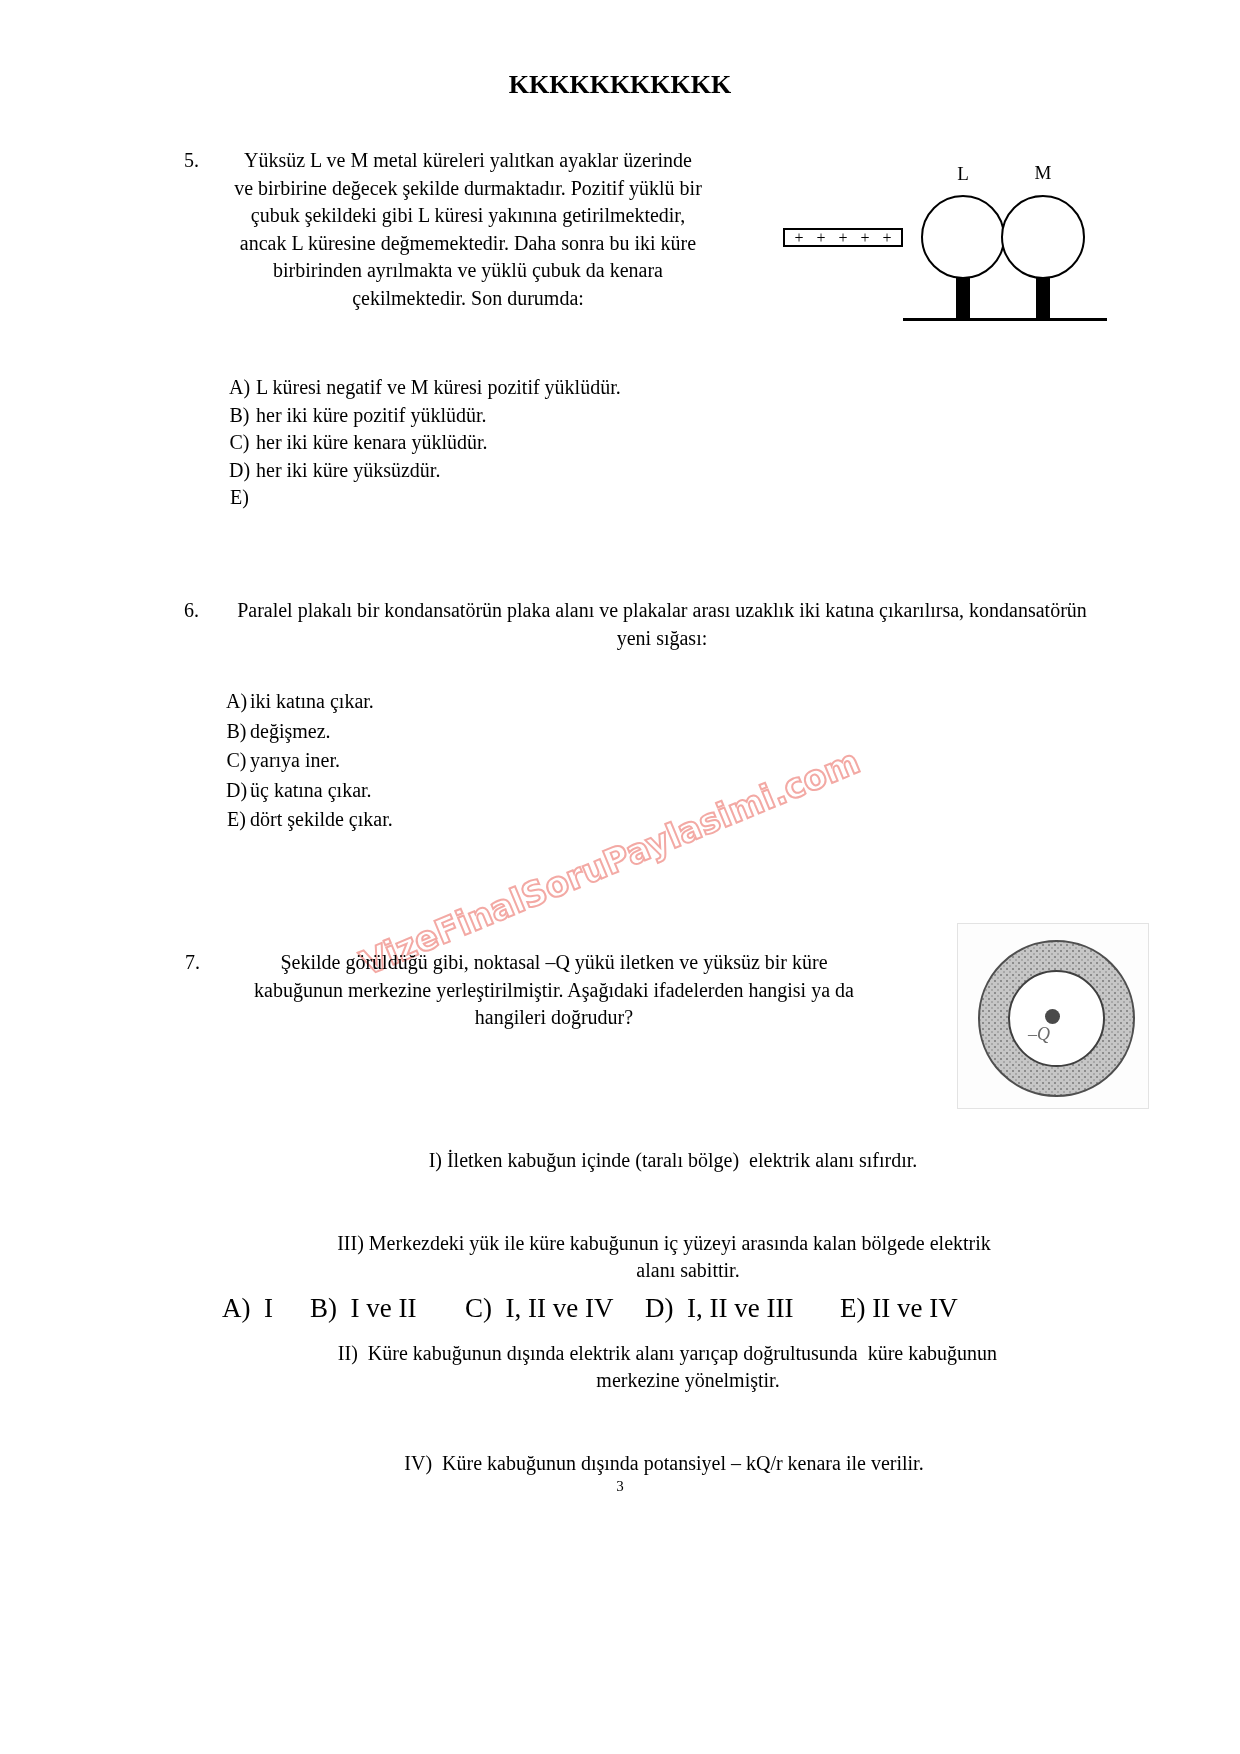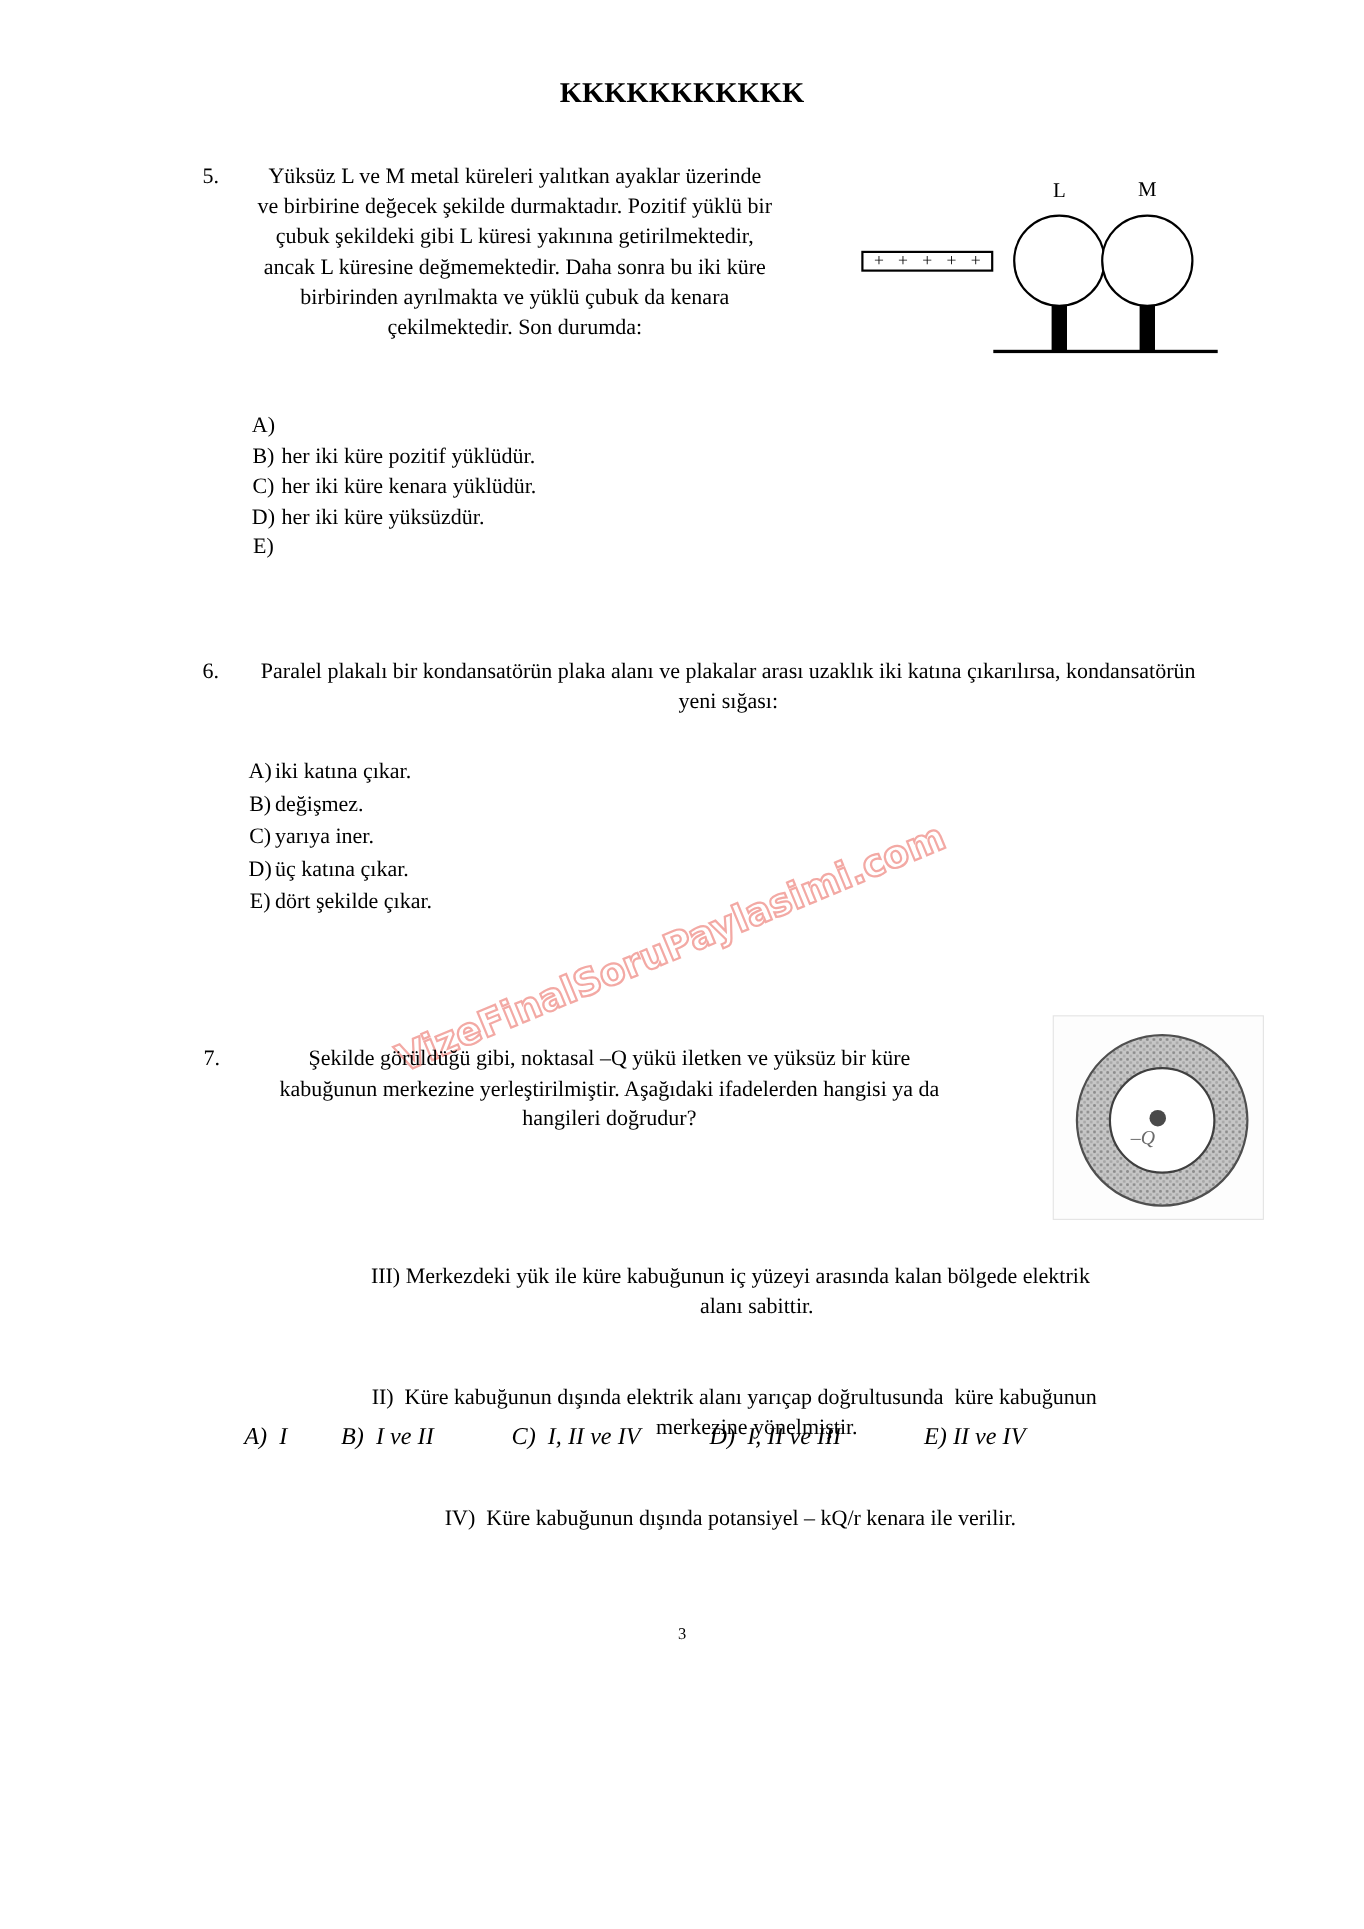--- a/index.html
+++ b/index.html
@@ -21,21 +21,21 @@
   .opt-label{flex:0 0 33px;}
   .optlist6{font-size:20px;line-height:29.5px;}
   .opt-label6{flex:0 0 27px;}
   
   .stmts{font-size:20px;line-height:27.5px;white-space:pre-wrap;}
   .stmt{padding-left:48px;}
   .st-i{text-indent:-30px;}
   .st-ii{text-indent:-41px;}
   .st-iii,.st-iv{text-indent:-48px;}
   
-  .ans{font-size:22px;white-space:pre;font-style:italic;}
+  .ans{font-size:27px;white-space:pre;}
   
   .watermark{
     left:330px;top:842px;width:560px;text-align:center;z-index:0;
     font-family:"DejaVu Sans",sans-serif;font-weight:bold;font-size:34px;
     color:#ffffff;-webkit-text-stroke:2px #f3a9a4;
     transform:rotate(-22.5deg);transform-origin:center center;
     white-space:nowrap;letter-spacing:0px;
   }
   .content{position:relative;z-index:1;}
   .content .abs{position:absolute;text-align:center;}
@@ -90,20 +90,21 @@
     <div class="abs stand standL"></div>
     <div class="abs stand standM"></div>
     <div class="abs sphere sphereL"></div>
     <div class="abs sphere sphereM"></div>
     <div class="abs sphere-label labL">L</div>
     <div class="abs sphere-label labM">M</div>
 
     <div class="abs optlist" style="left:223px;top:374px;width:560px">
       <div class="opt-row">
         <span class="opt-label">A)</span>
+        <span>L küresi negatif ve M küresi pozitif yüklüdür.</span>
       </div>
       <div class="opt-row">
         <span class="opt-label">B)</span>
         <span>her iki küre pozitif yüklüdür.</span>
       </div>
       <div class="opt-row">
         <span class="opt-label">C)</span>
         <span>her iki küre kenara yüklüdür.</span>
       </div>
       <div class="opt-row">
@@ -144,20 +145,21 @@
     <div class="abs qnum" style="left:185px;top:949px">7.</div>
     <div class="abs qtext" style="left:226px;top:949px;width:632px">Şekilde görüldüğü gibi, noktasal –Q yükü iletken ve yüksüz bir küre kabuğunun merkezine yerleştirilmiştir. Aşağıdaki ifadelerden hangisi ya da hangileri doğrudur?</div>
 
     <div class="abs figbox"></div>
     <div class="abs shell-outer"></div>
     <div class="abs shell-inner"></div>
     <div class="abs charge-dot"></div>
     <div class="abs charge-label">–Q</div>
 
     <div class="abs stmts" style="left:224px;top:1092px;width:880px">
+      <div class="stmt st-i">I) İletken kabuğun içinde (taralı bölge)  elektrik alanı sıfırdır.</div>
       <div class="stmt st-iii">III) Merkezdeki yük ile küre kabuğunun iç yüzeyi arasında kalan bölgede elektrik
 alanı sabittir.</div>
       <div class="stmt st-ii">II)  Küre kabuğunun dışında elektrik alanı yarıçap doğrultusunda  küre kabuğunun
 merkezine yönelmiştir.</div>
       <div class="stmt st-iv">IV)  Küre kabuğunun dışında potansiyel – kQ/r kenara ile verilir.</div>
     </div>
 
     <div class="abs ans" style="left:222px;top:1293px">A)  I</div>
     <div class="abs ans" style="left:310px;top:1293px">B)  I ve II</div>
     <div class="abs ans" style="left:465px;top:1293px">C)  I, II ve IV</div>

